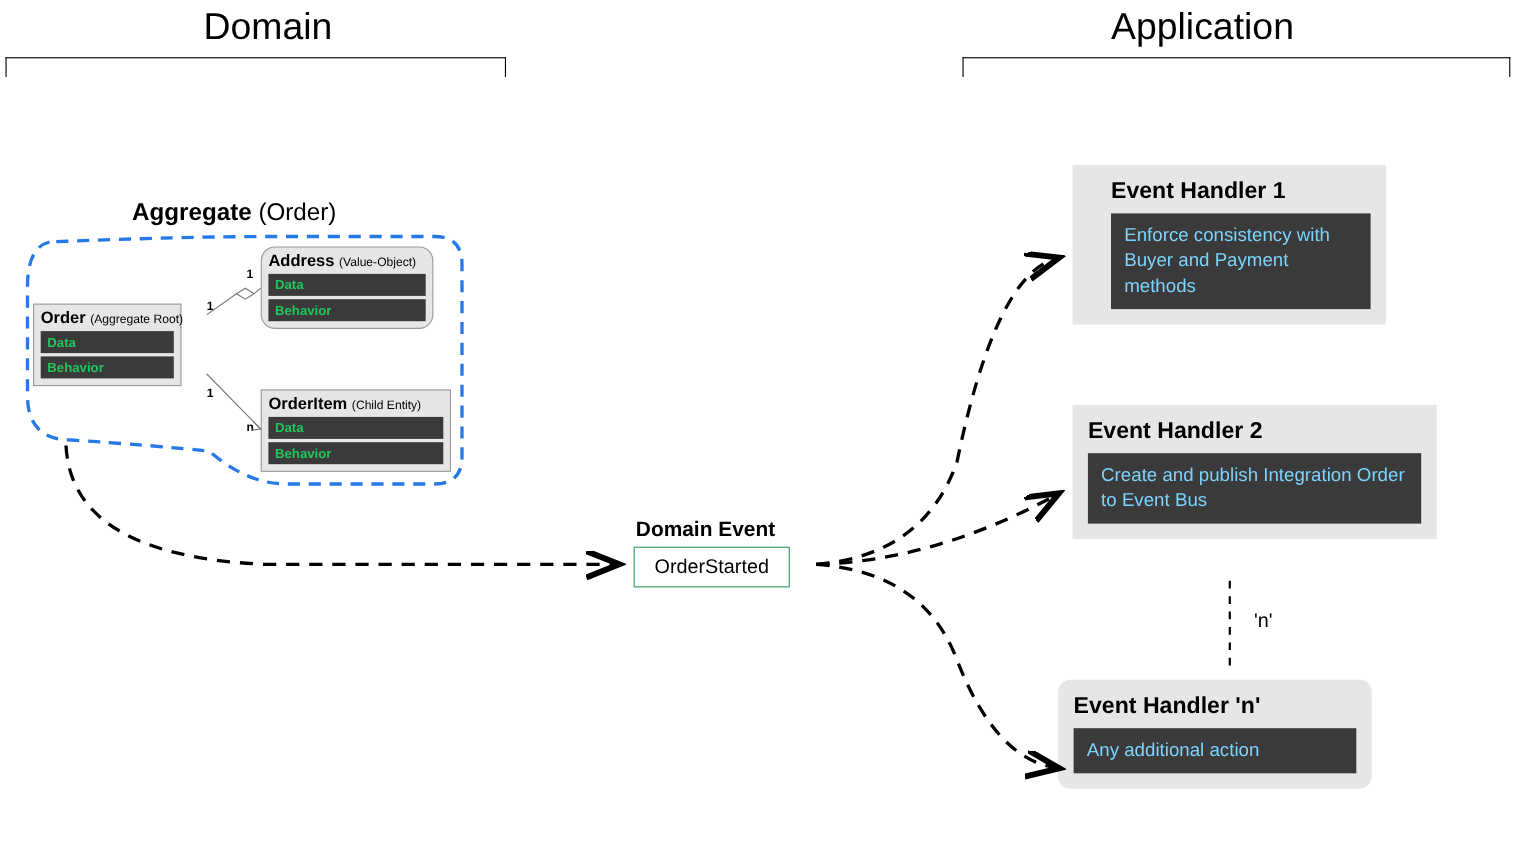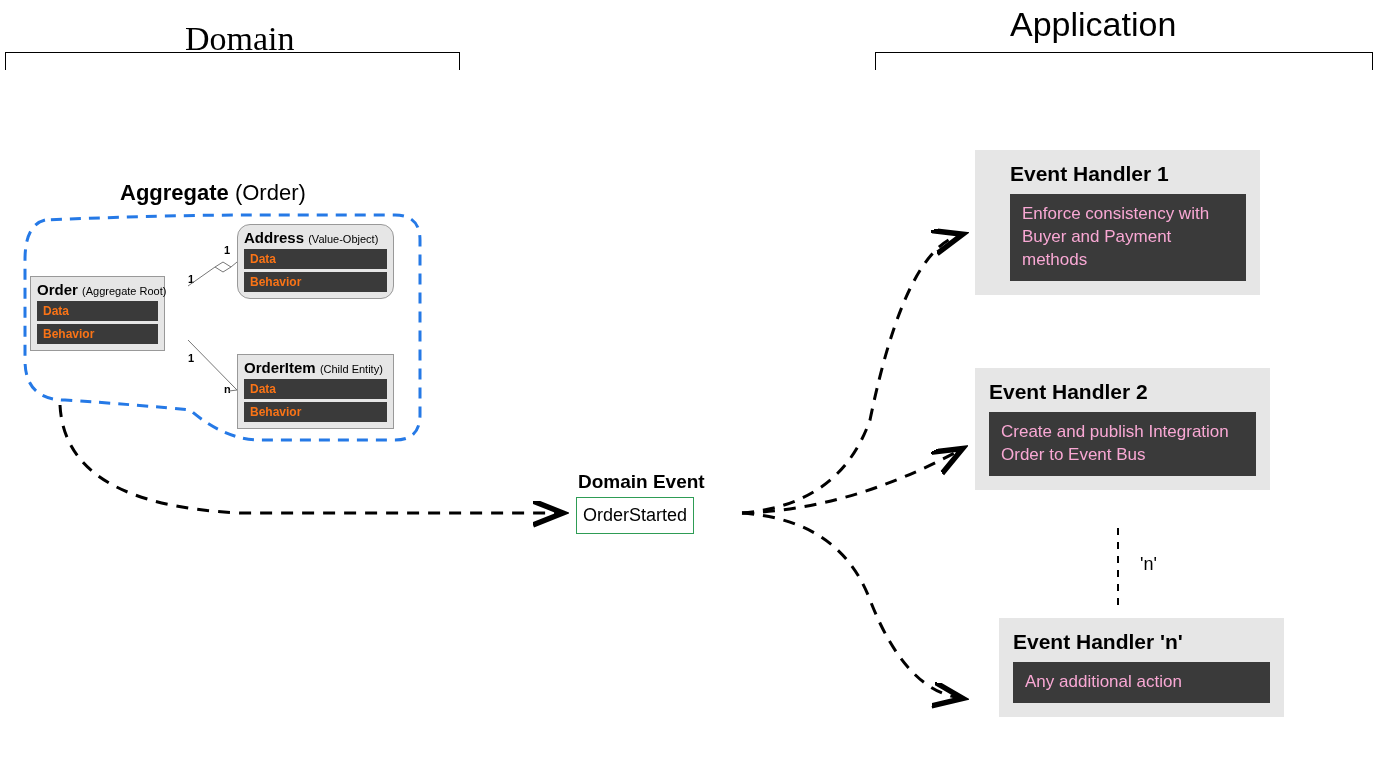--- a/index.html
+++ b/index.html
@@ -40,52 +40,52 @@
     font-weight: 700;
     margin-bottom: 3px;
     white-space: nowrap;
   }
   .entity-sub {
     font-weight: 400;
     font-size: 11px;
   }
   .dark-row {
     background: #3a3a3a;
-    color: #f97316;
+    color: #22c55e;
     font-size: 12px;
     padding: 3px 6px;
     margin-top: 3px;
     font-weight: 600;
   }
   .domain-event-label {
     position: absolute;
     font-size: 19px;
     font-weight: 700;
   }
   .event-box {
     position: absolute;
     border: 1.5px solid #2e9c55;
     background: #fff;
     text-align: center;
-    padding: 7px 6px;
+    padding: 7px 18px;
     font-size: 18px;
   }
   .handler-box {
     position: absolute;
     background: #e6e6e6;
     padding: 12px 14px 14px 14px;
   }
   .handler-title {
     font-size: 21px;
     font-weight: 700;
     margin-bottom: 8px;
   }
   .handler-desc {
     background: #3a3a3a;
-    color: #f9a8d4;
+    color: #7dd3fc;
     font-size: 17px;
     padding: 9px 12px;
     line-height: 1.35;
   }
   .mult {
     position: absolute;
     font-size: 11px;
     font-weight: 700;
   }
   .n-label {
@@ -95,21 +95,21 @@
   svg.overlay {
     position: absolute;
     top: 0;
     left: 0;
     pointer-events: none;
   }
 </style>
 </head>
 <body>
 
-<div class="section-label" style="left:185px; top:20px;font-family:Liberation Serif, serif;">Domain</div>
+<div class="section-label" style="left:185px; top:5px;">Domain</div>
 <div class="section-label" style="left:1010px; top:5px;">Application</div>
 
 <div class="bracket" style="left:5px; top:52px; width:455px;"></div>
 <div class="bracket" style="left:875px; top:52px; width:498px;"></div>
 
 <div class="aggregate-label" style="left:120px; top:180px;">
   <span style="font-weight:700;margin-top:31px;">Aggregate</span>
   <span>(Order)</span>
 </div>
 
@@ -124,21 +124,21 @@
 
 <div class="entity-box" style="left:237px; top:224px; width:157px;border-radius:13px;">
   <div class="entity-title">
     <span>Address</span>
     <span class="entity-sub">(Value-Object)</span>
   </div>
   <div class="dark-row">Data</div>
   <div class="dark-row">Behavior</div>
 </div>
 
-<div class="entity-box" style="left:237px; top:354px; width:157px;">
+<div class="entity-box" style="left:237px; top:354px; width:173px;">
   <div class="entity-title">
     <span>OrderItem</span>
     <span class="entity-sub">(Child Entity)</span>
   </div>
   <div class="dark-row">Data</div>
   <div class="dark-row">Behavior</div>
 </div>
 
 <div class="mult" style="left:188px; top:273px;">1</div>
 <div class="mult" style="left:224px; top:244px;">1</div>
@@ -148,26 +148,26 @@
 <div class="domain-event-label" style="left:578px; top:471px;text-align:center;">Domain Event</div>
 <div class="event-box" style="left:576px; top:497px;">
   <span>OrderStarted</span>
 </div>
 
 <div class="handler-box" style="left:975px; top:150px; width:285px;padding-left:35px;">
   <div class="handler-title">Event Handler 1</div>
   <div class="handler-desc">Enforce consistency with Buyer and Payment methods</div>
 </div>
 
-<div class="handler-box" style="left:975px; top:368px; width:295px;">
+<div class="handler-box" style="left:975px; top:368px; width:331px;">
   <div class="handler-title">Event Handler 2</div>
   <div class="handler-desc">Create and publish Integration Order to Event Bus</div>
 </div>
 
-<div class="handler-box" style="left:999px; top:618px; width:285px;">
+<div class="handler-box" style="left:962px; top:618px; width:285px;border-radius:11px;">
   <div class="handler-title">Event Handler 'n'</div>
   <div class="handler-desc">Any additional action</div>
 </div>
 
 <div class="n-label" style="left:1140px; top:554px;">'n'</div>
 
 <svg class="overlay" width="1378" height="769">
   <defs>
     <marker id="arrow-black" markerWidth="12" markerHeight="12" refX="9" refY="4" orient="auto">
       <path d="M0,0 L10,4 L0,8" fill="none" stroke="#000" stroke-width="1.8"></path>

